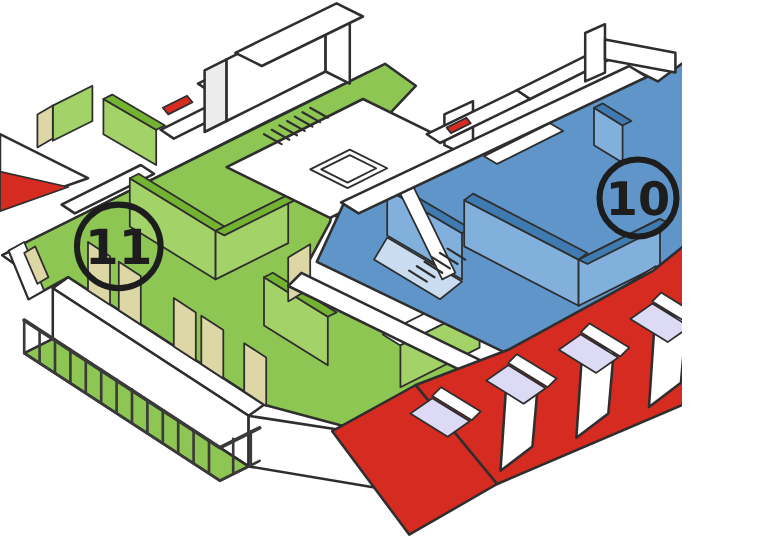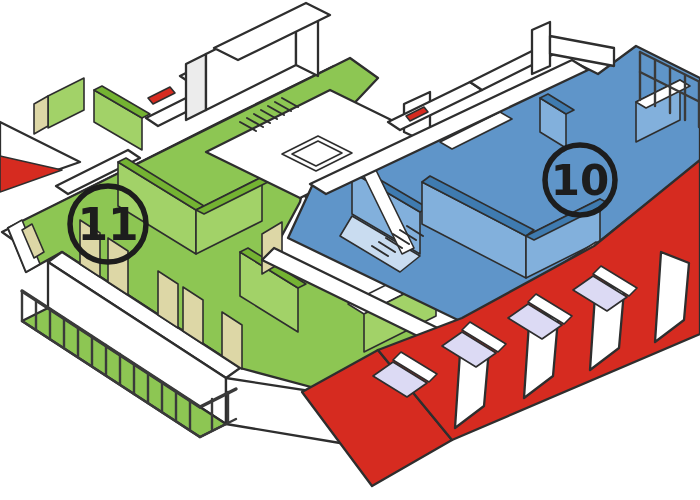--- a/index.html
+++ b/index.html
@@ -1,16 +1,16 @@
 <!DOCTYPE html>
 <html style="--background: #ffffff; --outline: #2e2e2e; --green-floor: #8dc653; --green-wall: #a2d268; --green-dark: #74b332; --blue-floor: #5f95c9; --blue-wall: #82b0dc; --blue-dark: #3f7bb0; --blue-light: #c9dcf0; --red-roof: #d62b20; --tan-door: #ddd7a6; --lavender-floor: #dcdaf4; --wall-white: #ffffff; --wall-shade: #ececec;"><head>
 <meta charset="utf-8">
 <style>
   html,body{margin:0;padding:0;background:#fff;}
-  .stage{position:relative;width:700px;height:500px;background:var(--background,#fff);overflow:hidden;
+  .stage{position:relative;width:620px;height:500px;background:var(--background,#fff);overflow:hidden;
          font-family:"DejaVu Sans","Liberation Sans",sans-serif;}
   svg{display:block;}
   .ln{stroke:var(--outline,#2e2e2e);stroke-width:2.3;stroke-linejoin:round;stroke-linecap:round;}
   .ln2{stroke:var(--outline,#2e2e2e);stroke-width:1.6;stroke-linejoin:round;stroke-linecap:round;}
   .f-green{fill:var(--green-floor,#8dc653);}
   .f-greenw{fill:var(--green-wall,#a6d470);}
   .f-greend{fill:var(--green-dark,#74b332);}
   .f-blue{fill:var(--blue-floor,#5f95c9);}
   .f-bluew{fill:var(--blue-wall,#83b1dc);}
   .f-blued{fill:var(--blue-dark,#3f7bb0);}

